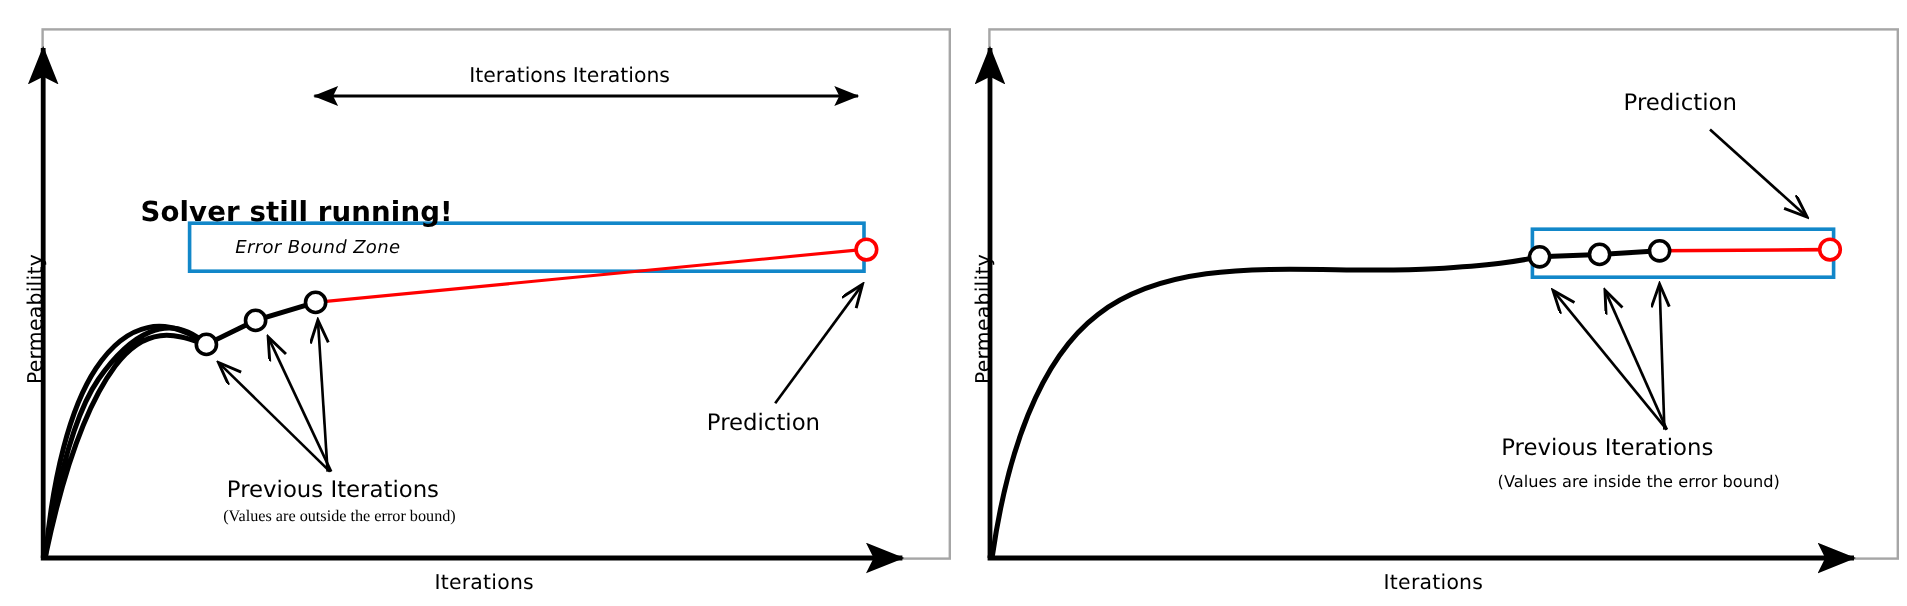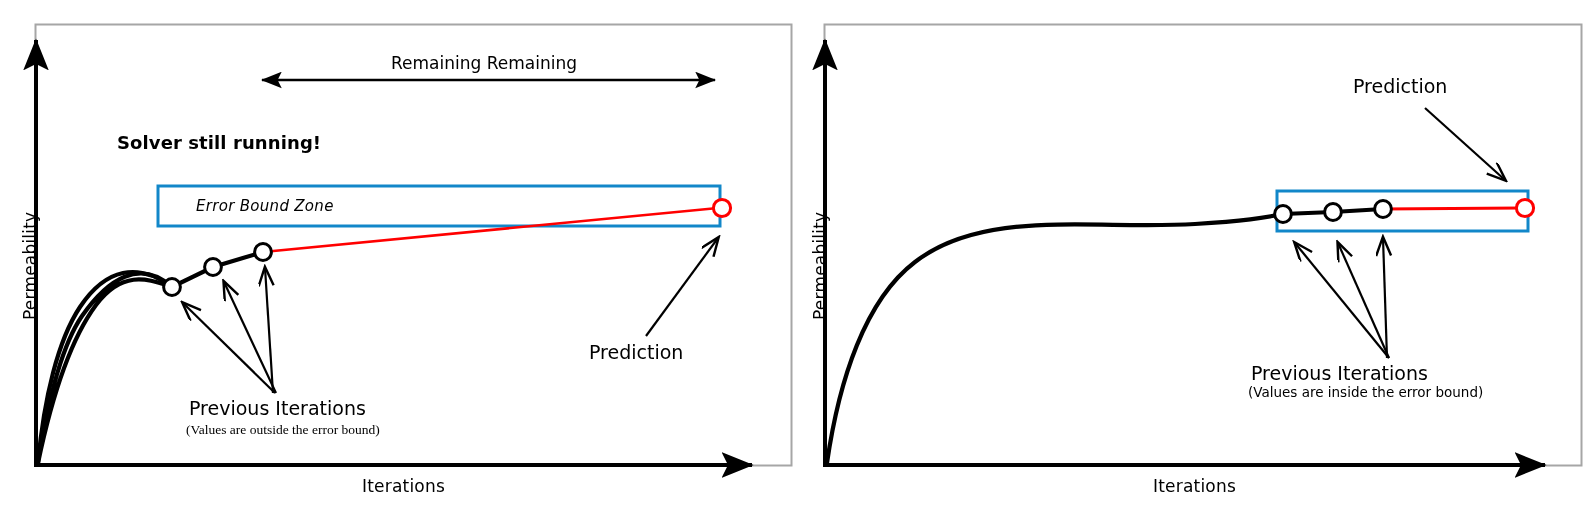--- a/index.html
+++ b/index.html
@@ -44,23 +44,24 @@
   }
   .axis-label {
     font-size: 17px;
     letter-spacing: 0.2px;
   }
   .axis-label-y {
     transform-origin: 0 0;
     transform: rotate(-90deg);
   }
   .bold-note {
-    font-size: 18px;
+    font-size: 23px;
     font-weight: bold;
     letter-spacing: 0.1px;
+    margin-top: 32px;
   }
   .plain-note {
     font-size: 17px;
   }
   .title-note {
     font-size: 19px;
   }
   .sub-note {
     font-size: 13.5px;
   }
@@ -115,21 +116,21 @@
       <line x1="276" y1="393" x2="224" y2="282" stroke="#000000" stroke-width="2.2" marker-end="url(#arrowThinL)"></line>
       <line x1="273" y1="393" x2="265" y2="268" stroke="#000000" stroke-width="2.2" marker-end="url(#arrowThinL)"></line>
 
       <line x1="646" y1="336" x2="718" y2="238" stroke="#000000" stroke-width="2.2" marker-end="url(#arrowThinL)"></line>
     </svg>
 
     <div class="lbl axis-label axis-label-y" style="left:22px; top:320px;">Permeability</div>
 
     <div class="lbl axis-label" style="left:362px; top:478px;">Iterations</div>
 
-    <div class="lbl plain-note" style="left:391px; top:55px;">Remaining Remaining</div>
+    <div class="lbl plain-note" style="left:391px; top:55px;">Iterations Iterations</div>
 
     <div class="lbl bold-note" style="left:117px; top:134px;">Solver still running!</div>
 
     <div class="lbl zone-note" style="left:196px; top:199px;font-style:italic;">Error Bound Zone</div>
 
     <div class="lbl title-note" style="left:589px; top:343px;">Prediction</div>
 
     <div class="lbl title-note" style="left:189px; top:399px;">Previous Iterations</div>
 
     <div class="lbl sub-note" style="left:186px; top:423px;font-family:Liberation Serif, serif;">(Values are outside the error bound)</div>
@@ -175,16 +176,16 @@
 
     <div class="lbl axis-label axis-label-y" style="left:17px; top:320px;">Permeability</div>
 
     <div class="lbl axis-label" style="left:358px; top:478px;">Iterations</div>
 
 
     <div class="lbl title-note" style="left:558px; top:77px;">Prediction</div>
 
     <div class="lbl title-note" style="left:456px; top:364px;">Previous Iterations</div>
 
-    <div class="lbl sub-note" style="left:453px; top:386px;">(Values are inside the error bound)</div>
+    <div class="lbl sub-note" style="left:453px; top:396px;">(Values are inside the error bound)</div>
   </div>
 
 </div>
 
 </body></html>

